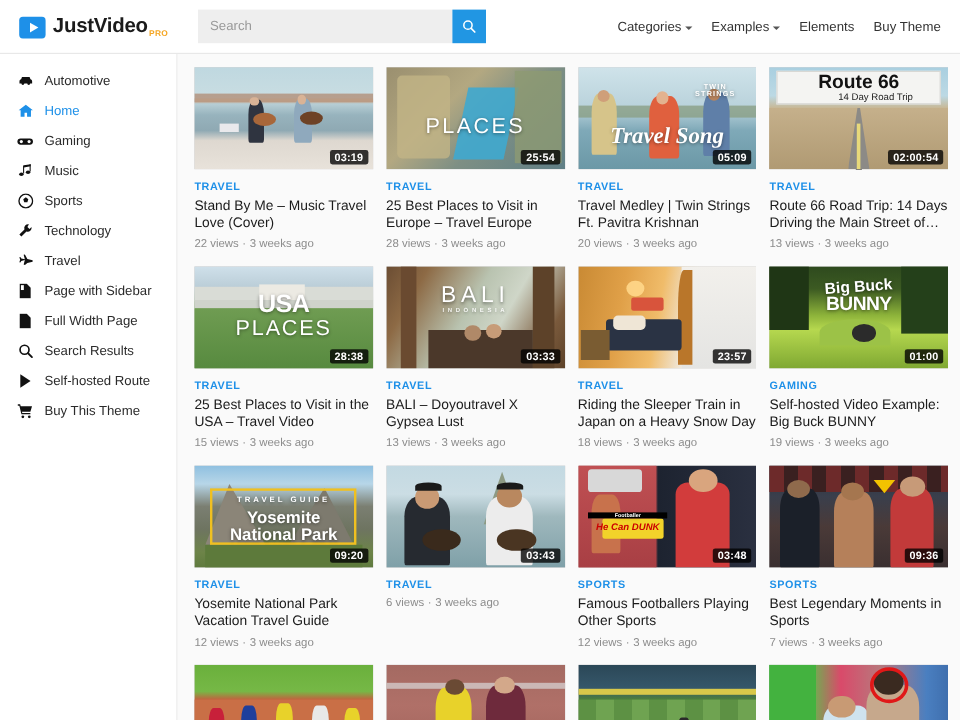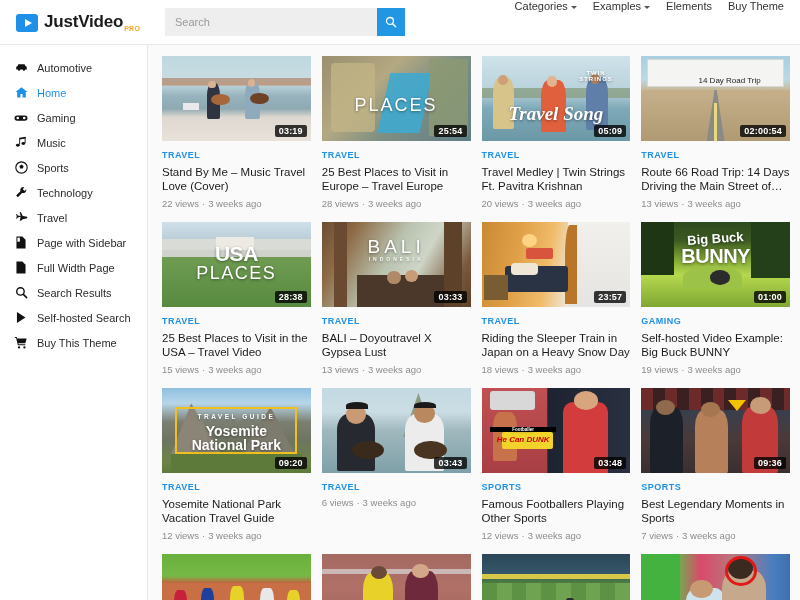--- a/index.html
+++ b/index.html
@@ -75,21 +75,21 @@
     background: #2196e3;
     border: none;
     cursor: pointer;
     display: flex; align-items: center; justify-content: center;
   }
   .search-btn svg { display: block; }
 
   .main-nav {
     position: absolute;
     right: 16px; top: 0; height: 45px;
-    display: flex; align-items: flex-start;
+    display: flex; align-items: center;
     gap: 16px;
   }
   .nav-item {
     font-size: 11px; color: #333;
     white-space: nowrap;
     cursor: pointer;
     display: flex; align-items: center; gap: 3px;
   }
   .caret {
     display: inline-block;
@@ -340,21 +340,21 @@
       </span>
       <span class="side-label">Search Results</span>
     </div>
 
     <div class="side-item">
       <span class="ic">
         <svg width="12" height="13" viewBox="0 0 14 16" fill="#111">
           <path d="M2 1.2 12.5 8 2 14.8z"></path>
         </svg>
       </span>
-      <span class="side-label">Self-hosted Search</span>
+      <span class="side-label">Self-hosted Route</span>
     </div>
 
     <div class="side-item">
       <span class="ic">
         <svg width="14" height="13" viewBox="0 0 16 16" fill="#111">
           <path d="M0.4 1.2h2.4l.6 2H15l-1.7 5.6H4.7l.3 1.2h8.3v1.4H4.1L2 2.6H0.4z"></path>
           <circle cx="5.6" cy="14" r="1.4"></circle>
           <circle cx="12.2" cy="14" r="1.4"></circle>
         </svg>
       </span>
@@ -433,20 +433,21 @@
       </div>
 
       <div class="card">
         <div class="thumb">
           <div class="art" style="background:linear-gradient(#a9cfe0 0%,#bcd9e4 28%,#c8b896 40%,#c3ac86 70%,#b59d79 100%);">
             <div class="band" style="top:40%;height:60%;background:linear-gradient(#c5b08b,#b09a73);"></div>
             <div style="position:absolute;left:50%;top:40%;width:3%;height:60%;background:#7d7b78;transform:translateX(-50%) perspective(40px) rotateX(22deg);"></div>
             <div style="position:absolute;left:44%;top:40%;width:12%;height:60%;background:#8c8a86;clip-path:polygon(44% 0,56% 0,100% 100%,0% 100%);"></div>
             <div style="position:absolute;left:49.2%;top:55%;width:1.6%;height:45%;background:#e8d97a;"></div>
             <div style="position:absolute;left:4%;top:3%;right:4%;height:33%;background:#f4f4f2;border:1px solid #d8d8d4;"></div>
+            <div class="ov-txt" style="top:5%;font-size:16px;color:#111;text-shadow:none;">Route 66</div>
             <div class="ov-txt" style="top:24%;font-size:8px;color:#222;font-weight:normal;text-shadow:none;margin-left:28px;">14 Day Road Trip</div>
           </div>
           <span class="duration">02:00:54</span>
         </div>
         <div class="meta">
           <div class="cat">TRAVEL</div>
           <div class="title">Route 66 Road Trip: 14 Days Driving the Main Street of…</div>
           <div class="views">
             <span>13 views</span><span class="dot">·</span><span>3 weeks ago</span>
           </div>
@@ -519,21 +520,21 @@
       </div>
 
       <div class="card">
         <div class="thumb">
           <div class="art" style="background:linear-gradient(#2e4a1e 0%,#3c5a22 22%,#8db33a 48%,#b6d84f 62%,#7fa832 100%);">
             <div style="position:absolute;left:0;top:0;width:22%;height:62%;background:#1f3615;"></div>
             <div style="position:absolute;right:0;top:0;width:26%;height:66%;background:#24401a;"></div>
             <div style="position:absolute;left:28%;top:52%;width:40%;height:26%;background:#9cc247;border-radius:50% 50% 0 0;"></div>
             <div class="blob" style="left:46%;top:56%;width:14%;height:18%;background:#2b2b2b;"></div>
             <div class="ov-txt" style="top:10%;font-size:13px;transform:rotate(-4deg);">Big Buck</div>
-            <div class="ov-txt" style="top:27%;font-size:20px;letter-spacing:-0.5px;">BUNNY</div>
+            <div class="ov-txt" style="top:27%;font-size:16px;letter-spacing:-0.5px;">BUNNY</div>
           </div>
           <span class="duration">01:00</span>
         </div>
         <div class="meta">
           <div class="cat">GAMING</div>
           <div class="title">Self-hosted Video Example: Big Buck BUNNY</div>
           <div class="views">
             <span>19 views</span><span class="dot">·</span><span>3 weeks ago</span>
           </div>
         </div>

